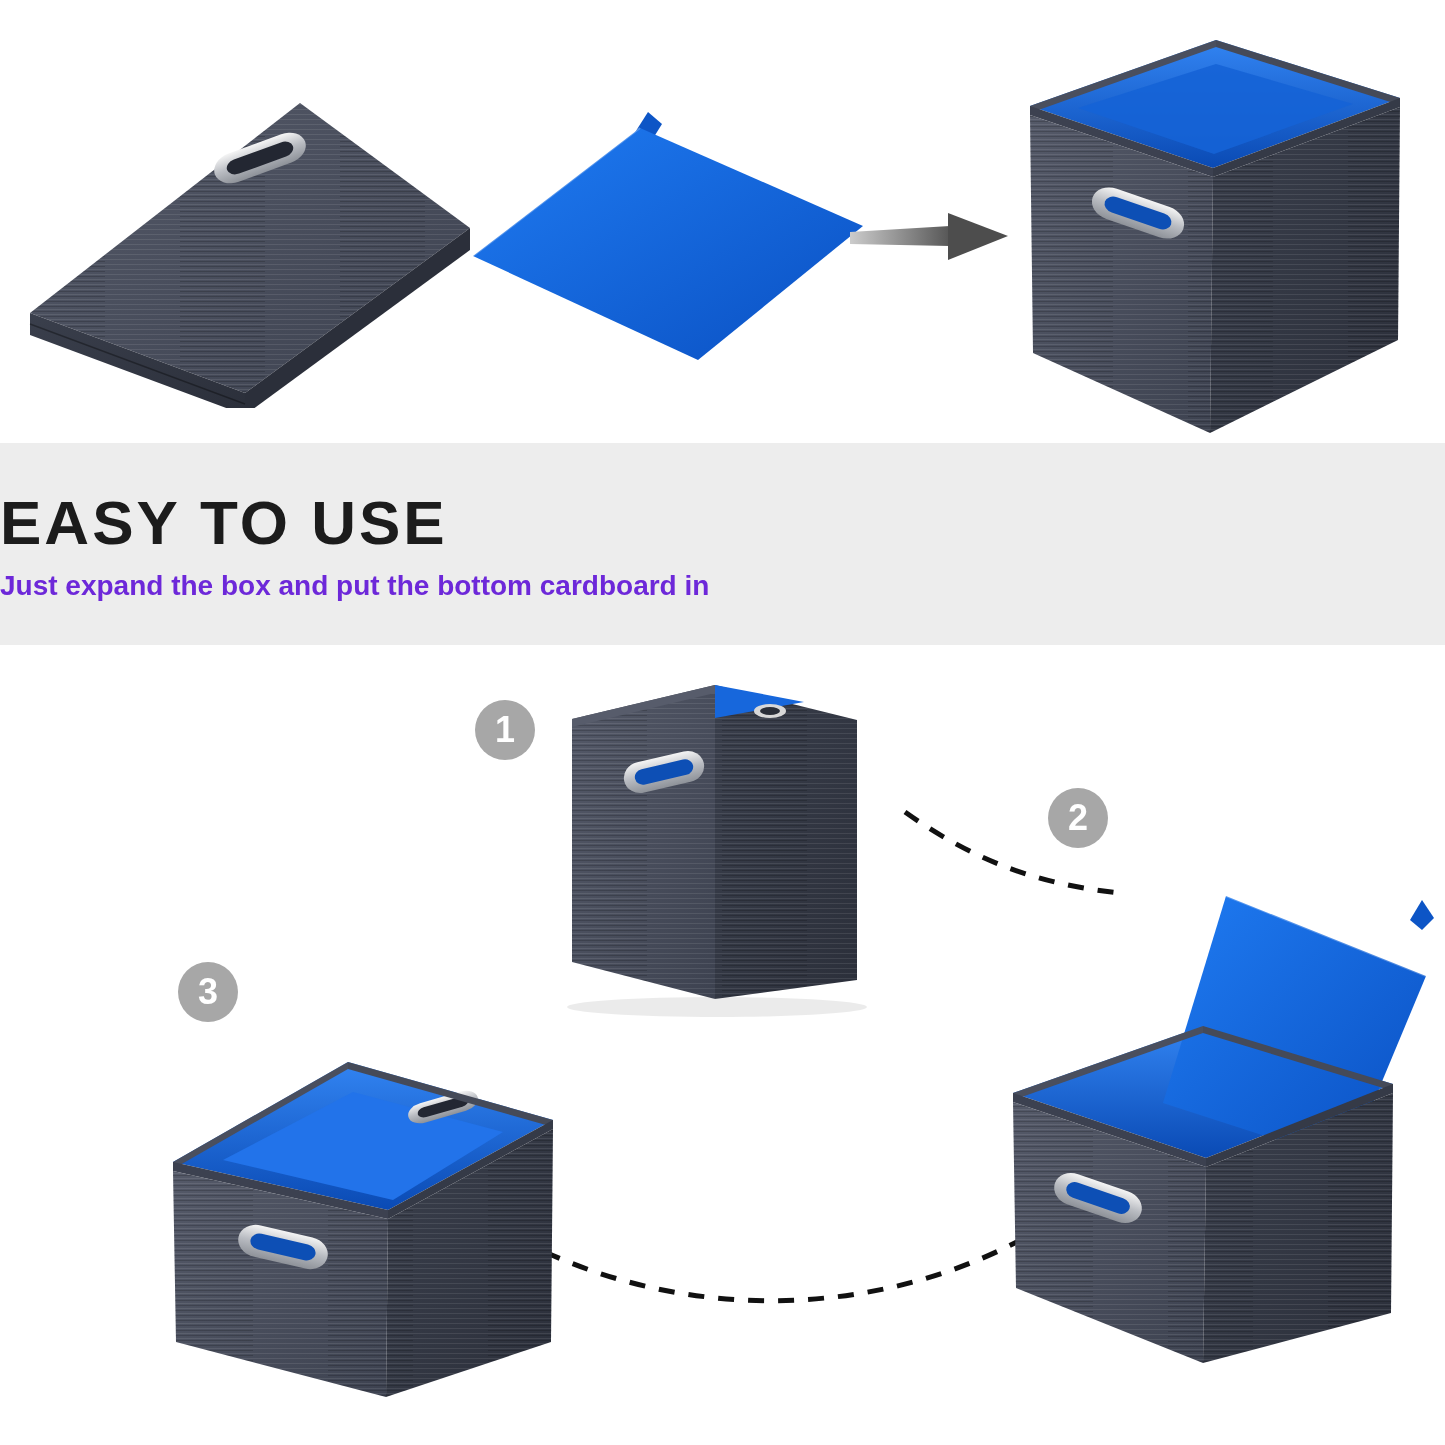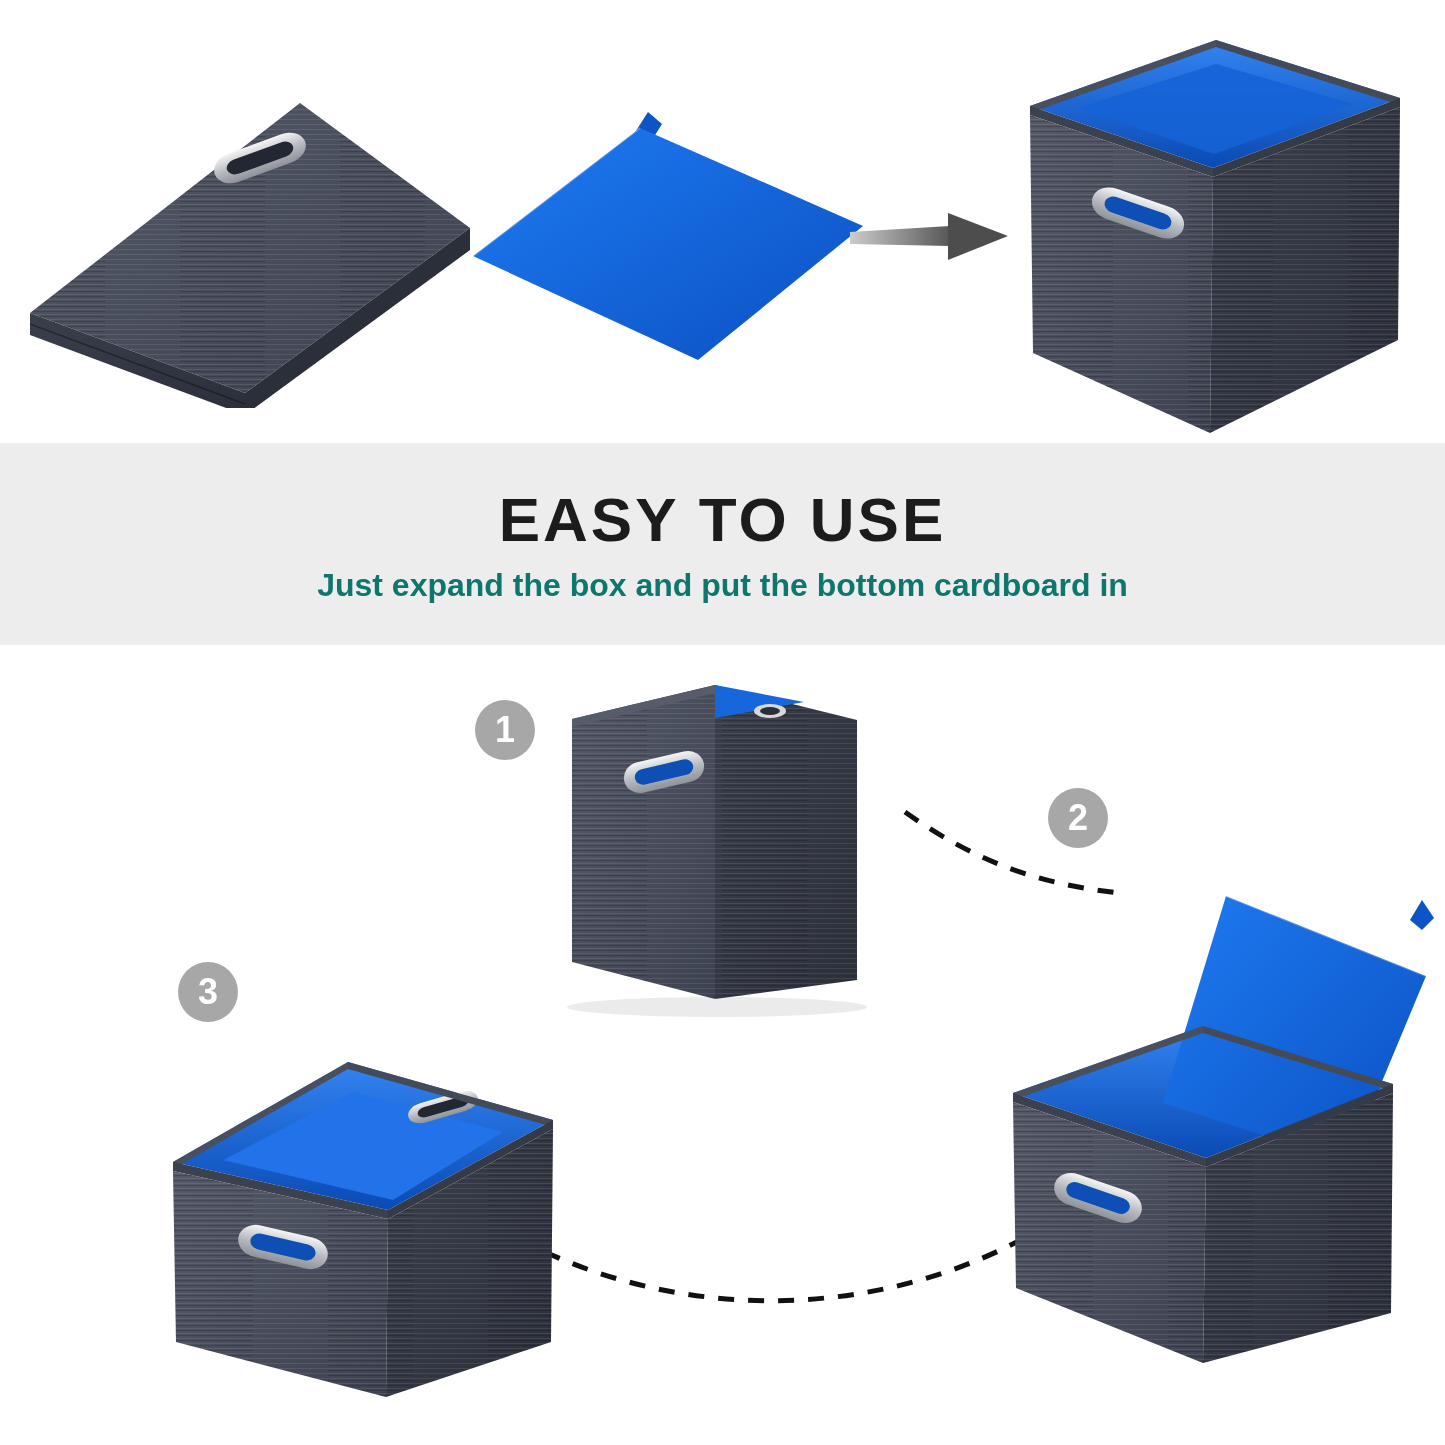--- a/index.html
+++ b/index.html
@@ -1,21 +1,21 @@
 <!DOCTYPE html>
 <html><head>
 <meta charset="utf-8">
 <style>
   html,body{margin:0;padding:0;background:#ffffff;font-family:"Liberation Sans",sans-serif;}
   .page{position:relative;width:1445px;height:1445px;background:#ffffff;overflow:hidden;}
   .art{position:absolute;}
   .banner{position:absolute;left:0;top:443px;width:1445px;height:202px;background:#ededed;
-          display:flex;flex-direction:column;align-items:center;justify-content:center;gap:12px;}
+          display:flex;flex-direction:column;justify-content:center;gap:12px;}
   .banner h1{margin:0;font-size:62px;font-weight:800;letter-spacing:3px;color:#1c1c1c;}
-  .banner p{margin:0;font-size:32px;font-weight:700;color:#0f766e;}
+  .banner p{margin:0;font-size:28px;font-weight:700;color:#6d28d9;}
   .badge{position:absolute;width:60px;height:60px;border-radius:50%;background:#a7a7a7;color:#ffffff;
          display:flex;align-items:center;justify-content:center;font-size:36px;font-weight:700;}
   .overlay{position:absolute;left:0;top:0;width:1445px;height:1445px;pointer-events:none;}
 </style>
 </head>
 <body>
 
 <div class="page">
 
   <svg width="0" height="0" style="position:absolute" aria-hidden="true">

